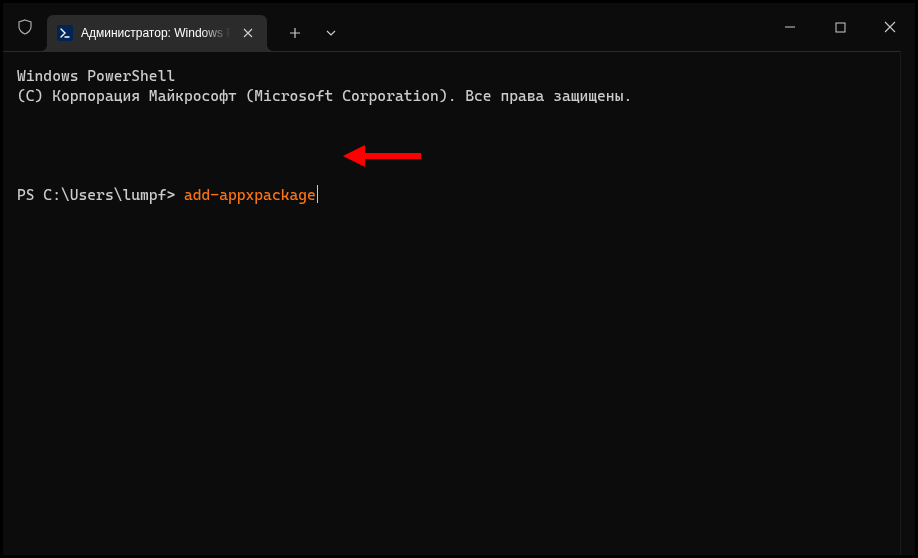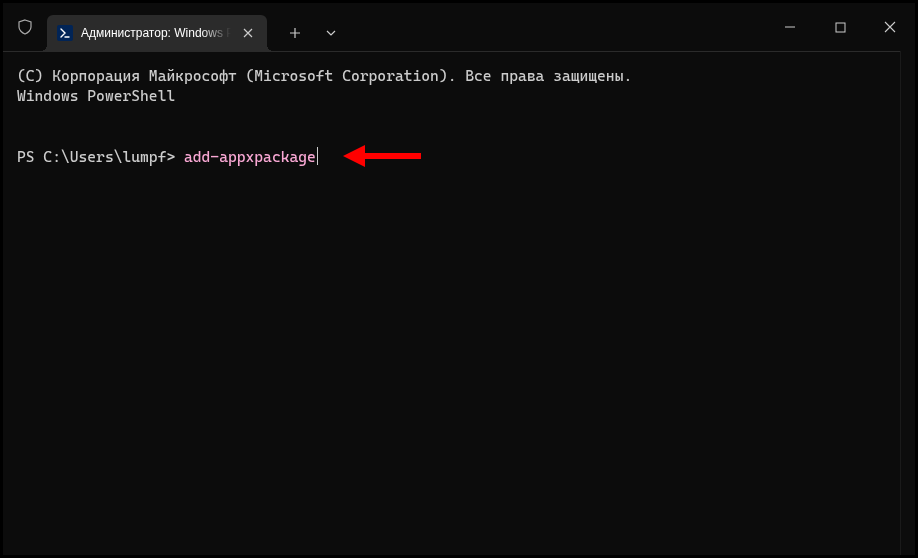--- a/index.html
+++ b/index.html
@@ -138,22 +138,22 @@
       padding: 14px 14px;
       font-family: Consolas, "Cascadia Mono", monospace;
       font-size: 15px;
       line-height: 1.35;
       color: #ccc;
       position: relative;
       border-top: 1px solid #2b2b2b;
     }
     .term-line { white-space: pre; }
     .term-empty { height: 1.35em; }
-    .prompt-line { display: flex; align-items: flex-start; }
-    .cmd { color: #f9a8d4; }
+    .prompt-line { display: flex; align-items: flex-start; margin-top: 38px; }
+    .cmd { color: #f97316; }
     .cursor {
       display: inline-block;
       width: 1px;
       height: 18px;
       background: #ccc;
       vertical-align: middle;
       margin-left: 1px;
     }
     .arrow {
       position: absolute;
@@ -224,22 +224,22 @@
       </div>
       <div class="win-btn close">
         <svg width="12" height="12" viewBox="0 0 12 12">
           <path d="M1 1 L11 11 M11 1 L1 11" stroke="currentColor" stroke-width="1.1"></path>
         </svg>
       </div>
     </div>
   </div>
 
   <div class="terminal-area">
+    <div class="term-line">Windows PowerShell</div>
     <div class="term-line">(C) Корпорация Майкрософт (Microsoft Corporation). Все права защищены.</div>
-    <div class="term-line">Windows PowerShell</div>
     <div class="term-empty"></div>
     <div class="term-empty"></div>
     <div class="prompt-line">
       <span style="white-space:pre;">PS C:\Users\lumpf&gt; </span>
         <span class="cmd">add-appxpackage</span>
         <span class="cursor"></span>
     </div>
 
     <svg class="arrow" width="80" height="30" viewBox="0 0 80 30">
       <line x1="78" y1="15" x2="18" y2="15" stroke="#ff0000" stroke-width="6"></line>

